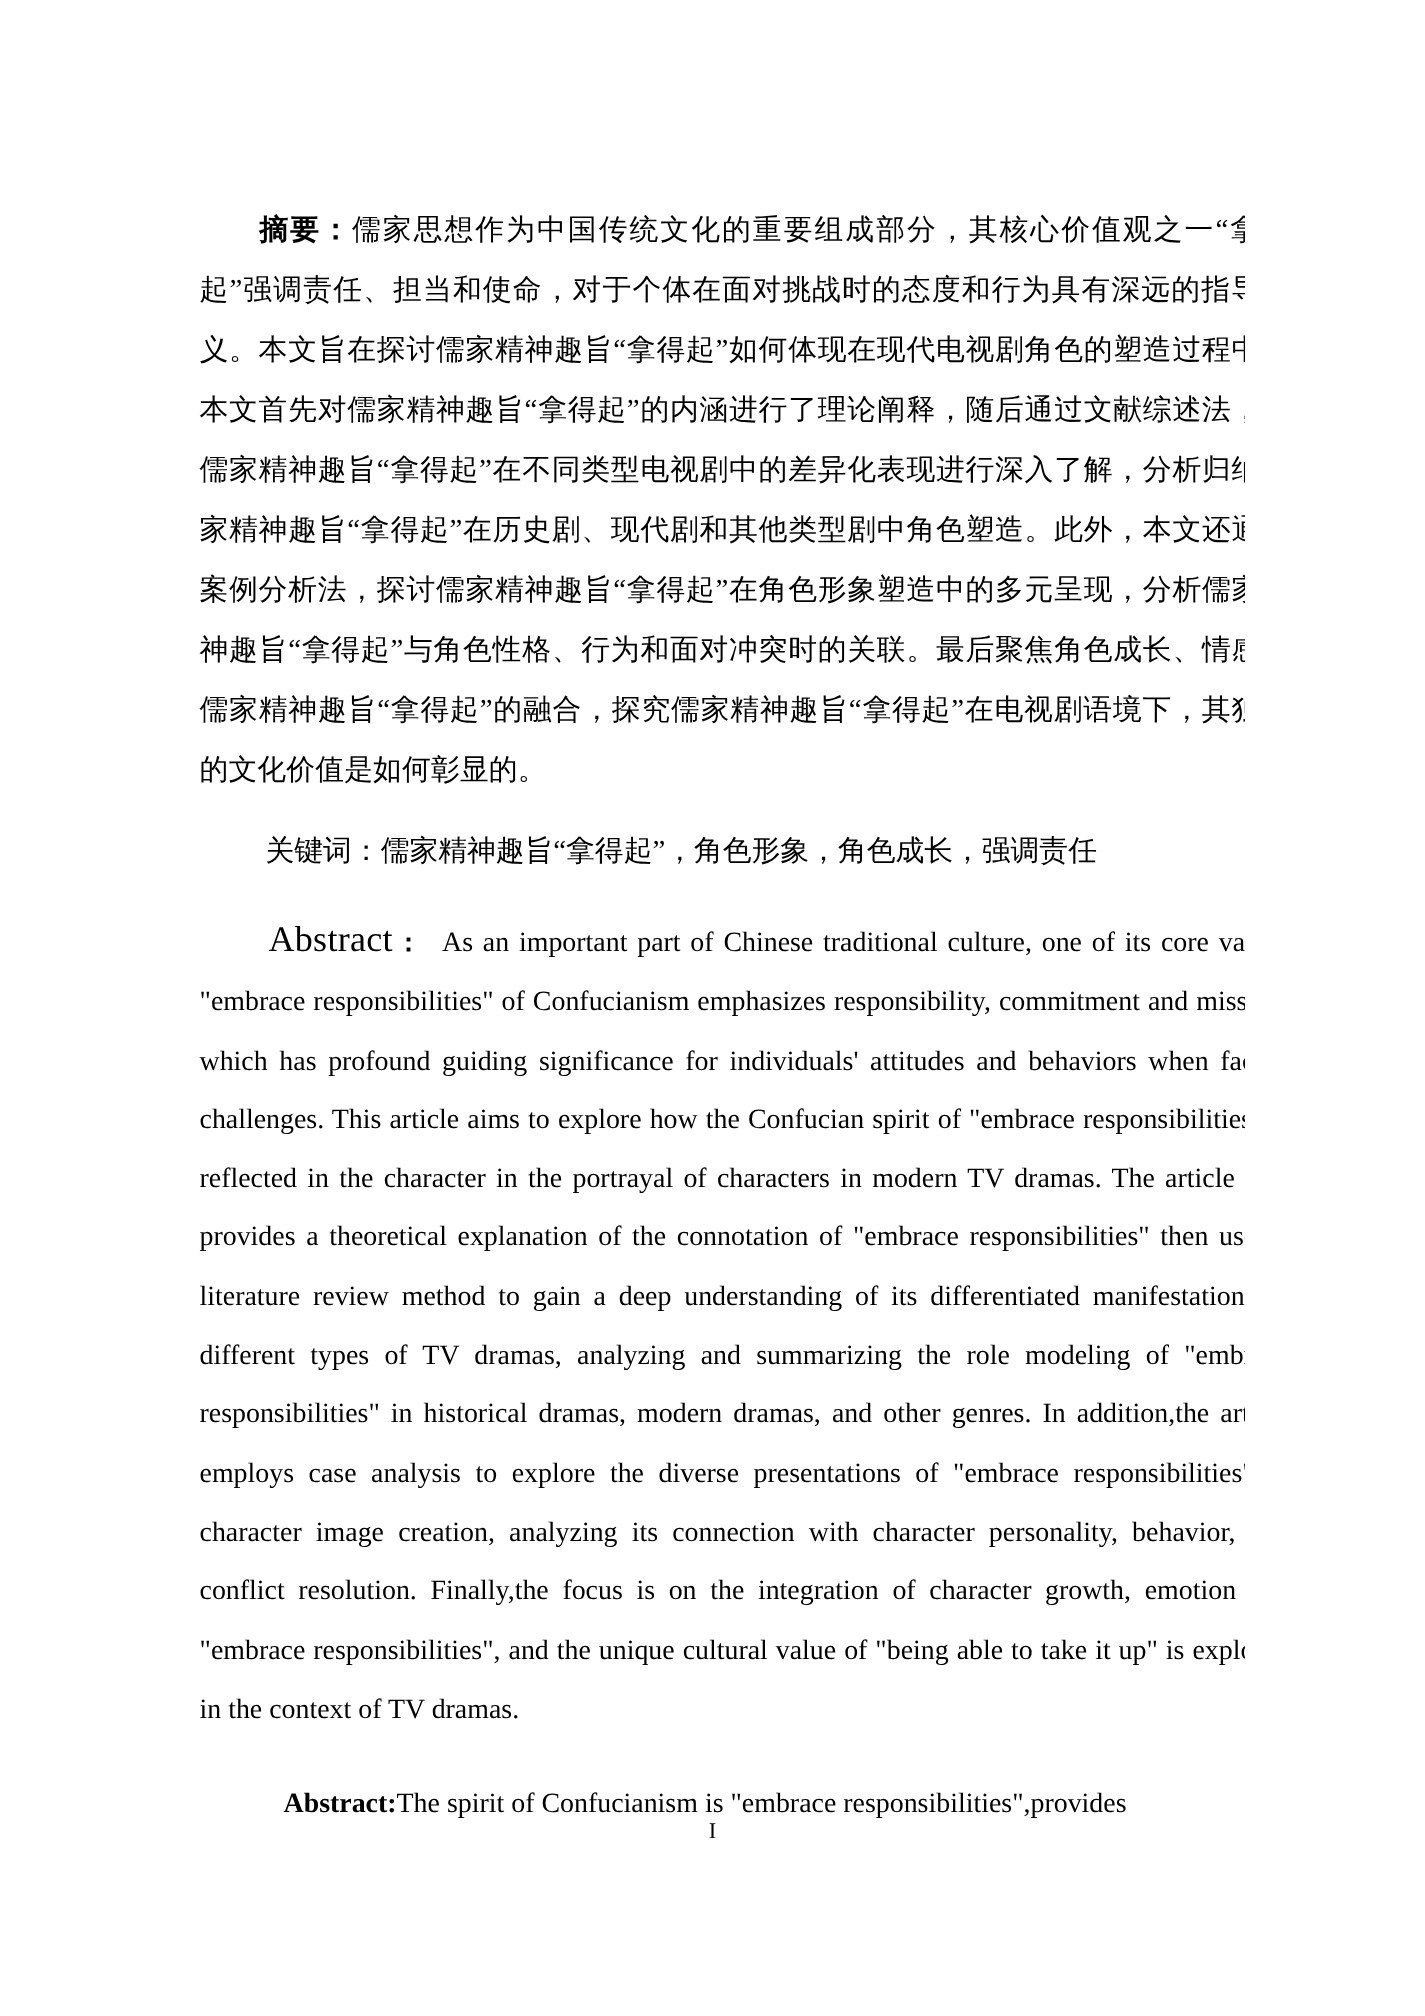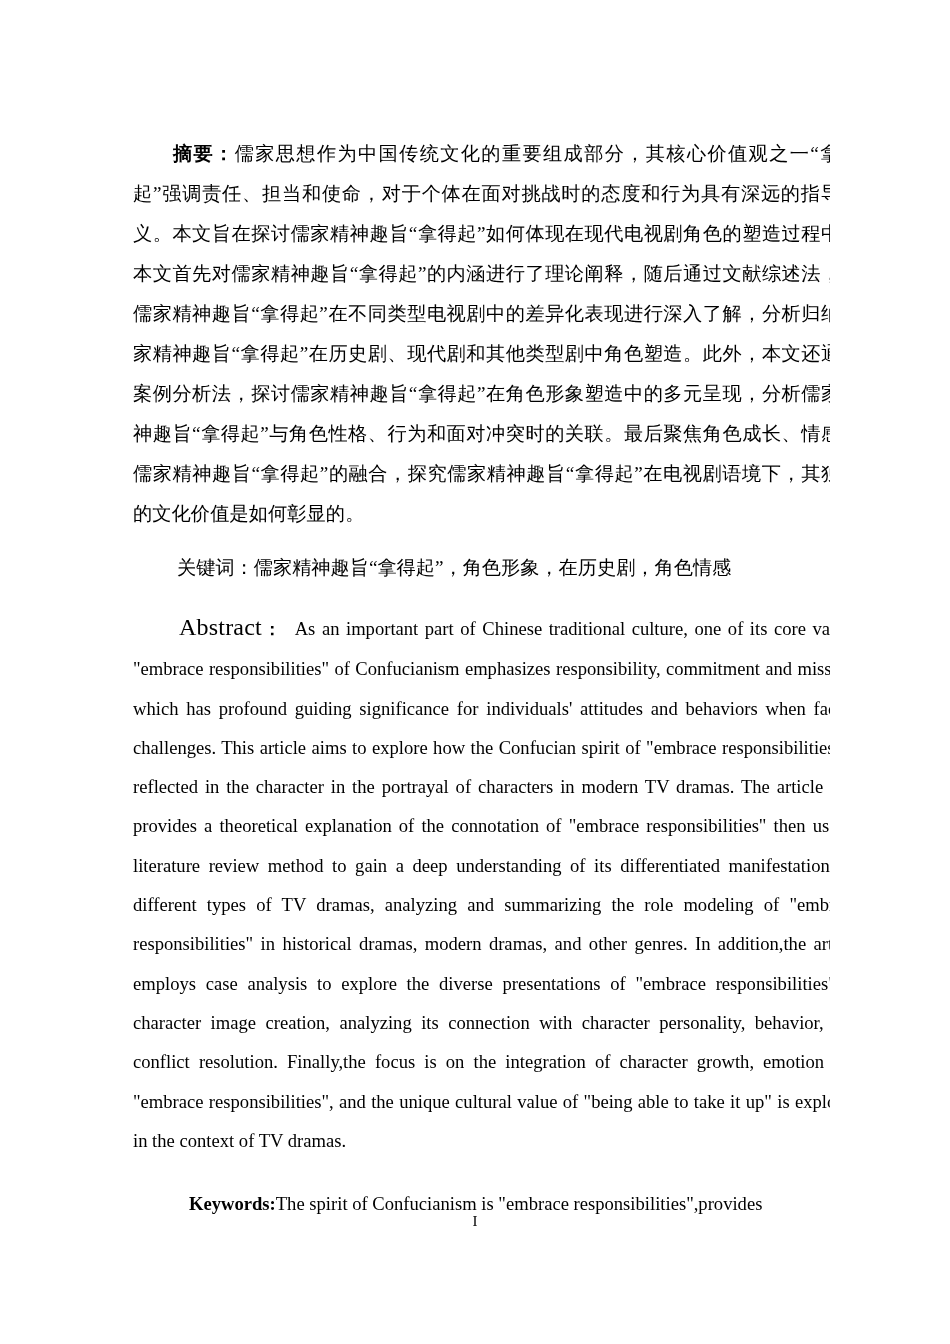--- a/index.html
+++ b/index.html
@@ -107,27 +107,27 @@
 <body>
 
 <div class="page">
 
   <div class="content">
 
     <p class="cn-block cn-para"><span class="cn-label">摘要：</span><span>儒家思想作为中国传统文化的重要组成部分，其核心价值观之一“拿得起”强调责任、担当和使命，对于个体在面对挑战时的态度和行为具有深远的指导意义。本文旨在探讨儒家精神趣旨“拿得起”如何体现在现代电视剧角色的塑造过程中。本文首先对儒家精神趣旨“拿得起”的内涵进行了理论阐释，随后通过文献综述法，对儒家精神趣旨“拿得起”在不同类型电视剧中的差异化表现进行深入了解，分析归纳儒家精神趣旨“拿得起”在历史剧、现代剧和其他类型剧中角色塑造。此外，本文还通过案例分析法，探讨儒家精神趣旨“拿得起”在角色形象塑造中的多元呈现，分析儒家精神趣旨“拿得起”与角色性格、行为和面对冲突时的关联。最后聚焦角色成长、情感与儒家精神趣旨“拿得起”的融合，探究儒家精神趣旨“拿得起”在电视剧语境下，其独有的文化价值是如何彰显的。</span></p>
 
     <div class="gap-after-cn"></div>
 
-    <p class="cn-keywords"><span class="cn-label">关键词：</span><span>儒家精神趣旨“拿得起”，角色形象，在历史剧，角色情感</span></p>
+    <p class="cn-keywords"><span class="cn-label">关键词：</span><span>儒家精神趣旨“拿得起”，角色形象，角色成长，强调责任</span></p>
 
     <div class="gap-before-en"></div>
 
     <p class="en-block"><span class="en-heading">Abstract</span><span class="en-heading-colon">：</span><span class="en-lead-space"></span><span>As an important part of Chinese traditional culture, one of its core values "embrace responsibilities" of Confucianism emphasizes responsibility, commitment and mission, which has profound guiding significance for individuals' attitudes and behaviors when facing challenges. This article aims to explore how the Confucian spirit of "embrace responsibilities" is reflected in the character in the portrayal of characters in modern TV dramas. The article first provides a theoretical explanation of the connotation of "embrace responsibilities" then uses a literature review method to gain a deep understanding of its differentiated manifestations in different types of TV dramas, analyzing and summarizing the role modeling of "embrace responsibilities" in historical dramas, modern dramas, and other genres. In addition,the article employs case analysis to explore the diverse presentations of "embrace responsibilities" in character image creation, analyzing its connection with character personality, behavior, and conflict resolution. Finally,the focus is on the integration of character growth, emotion and "embrace responsibilities", and the unique cultural value of "being able to take it up" is explored in the context of TV dramas.</span></p>
 
     <div class="gap-before-en-kw"></div>
 
-    <p class="en-keywords"><span class="kw-label">Keywords:</span><span>The spirit of Confucianism is "embrace responsibilities",provides</span></p>
+    <p class="en-keywords"><span class="kw-label">Abstract:</span><span>The spirit of Confucianism is "embrace responsibilities",provides</span></p>
 
   </div>
 
   <div class="page-number">I</div>
 
 </div>
 
 </body></html>

